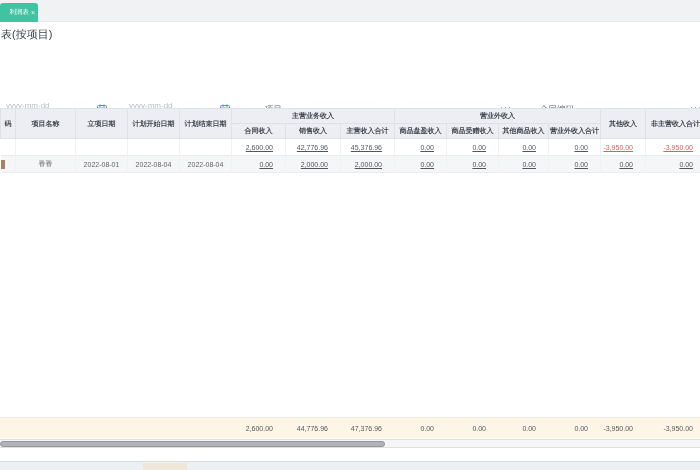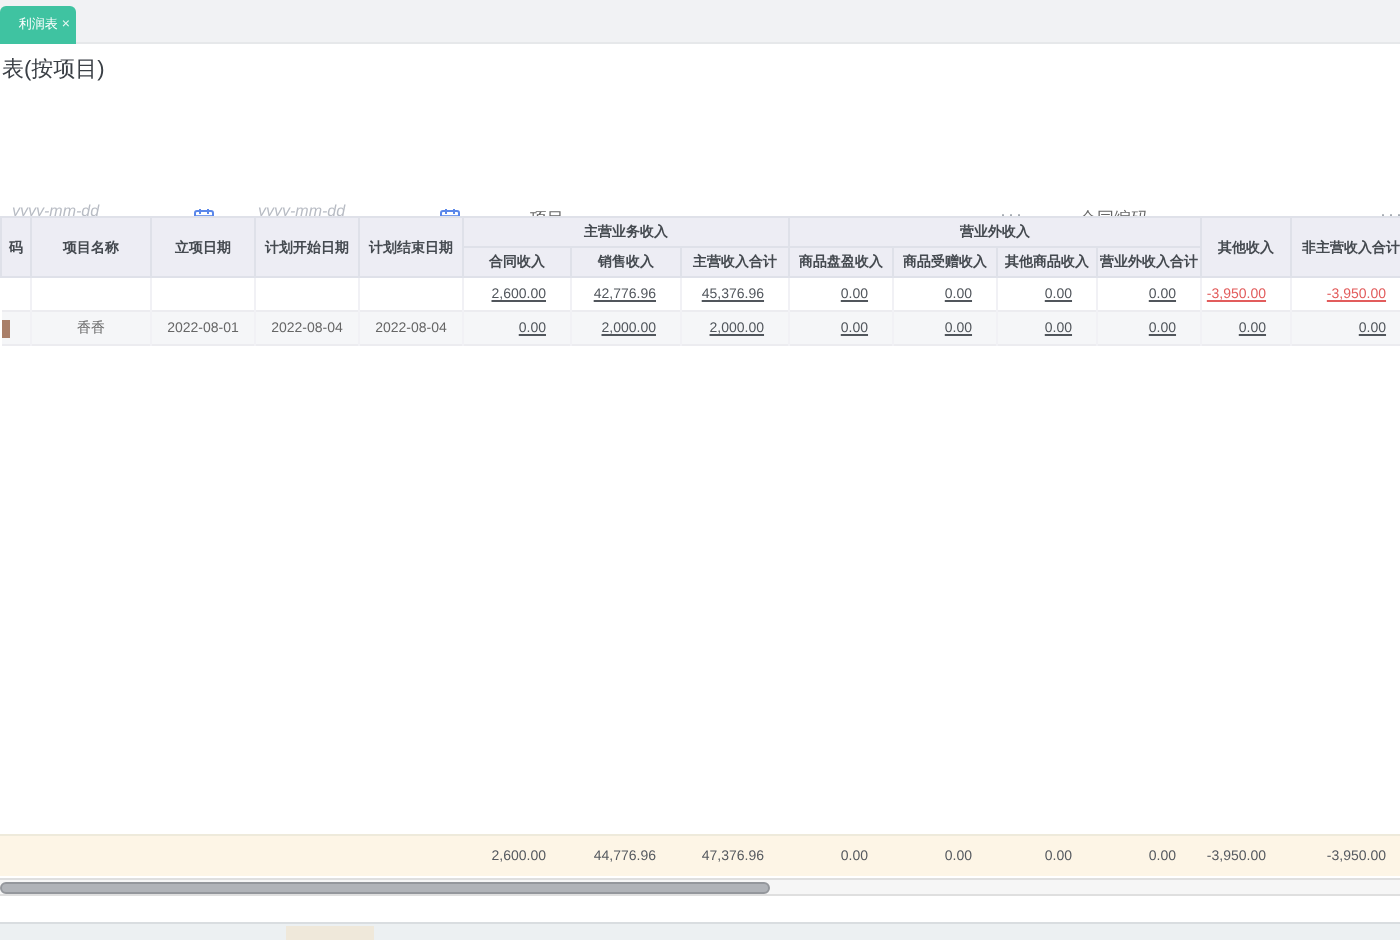--- a/index.html
+++ b/index.html
@@ -12,21 +12,21 @@
   .tab { position:absolute; left:0; top:3px; width:38px; height:19px; background:#3fc3a1; border-radius:3px 3px 0 0;
          color:#fff; font-size:6.5px; display:flex; align-items:center; justify-content:flex-end; gap:2px; padding:0 3px; overflow:hidden; white-space:nowrap; }
   .tab .close { font-size:7px; opacity:.9; }
 
   
   .title-row { position:absolute; left:0; top:22px; width:700px; height:24px; background:#fff; }
   .page-title { position:absolute; left:1px; top:5px; font-size:11px; color:#3a3f45; }
 
   
   .filters { position:absolute; left:0; top:46px; width:700px; height:62px; background:#fff; }
-  .u-input { position:absolute; border:none; border-bottom:3px solid #0369a1; background:transparent; font-size:8px; color:#555; outline:none; font-family:inherit;font-style:italic; }
+  .u-input { position:absolute; border:none; border-bottom:3px solid #0369a1; background:transparent; font-size:8px; color:#555; outline:none; font-family:inherit; }
   .u-input::placeholder { color:#b8bcc4; }
   .cal-icon { position:absolute; width:10px; height:10px; }
   .dash { position:absolute; font-size:9px; color:#8a8f98; }
   .f-label { position:absolute; font-size:8.5px; color:#666; }
   .ellipsis { position:absolute; font-size:9px; color:#9aa0a8; letter-spacing:1px; cursor:pointer; }
   .expand-btn { position:absolute; left:368px; top:79px; width:76px; height:14px; background:#f4f4f6; border:none; border-radius:2px;
                 font-size:8.5px; color:#8a8f98; display:flex; align-items:center; justify-content:center; gap:3px; cursor:pointer; font-family:inherit; }
 
   
   .table-wrap { position:absolute; left:0; top:108px; width:700px; overflow:hidden; }

